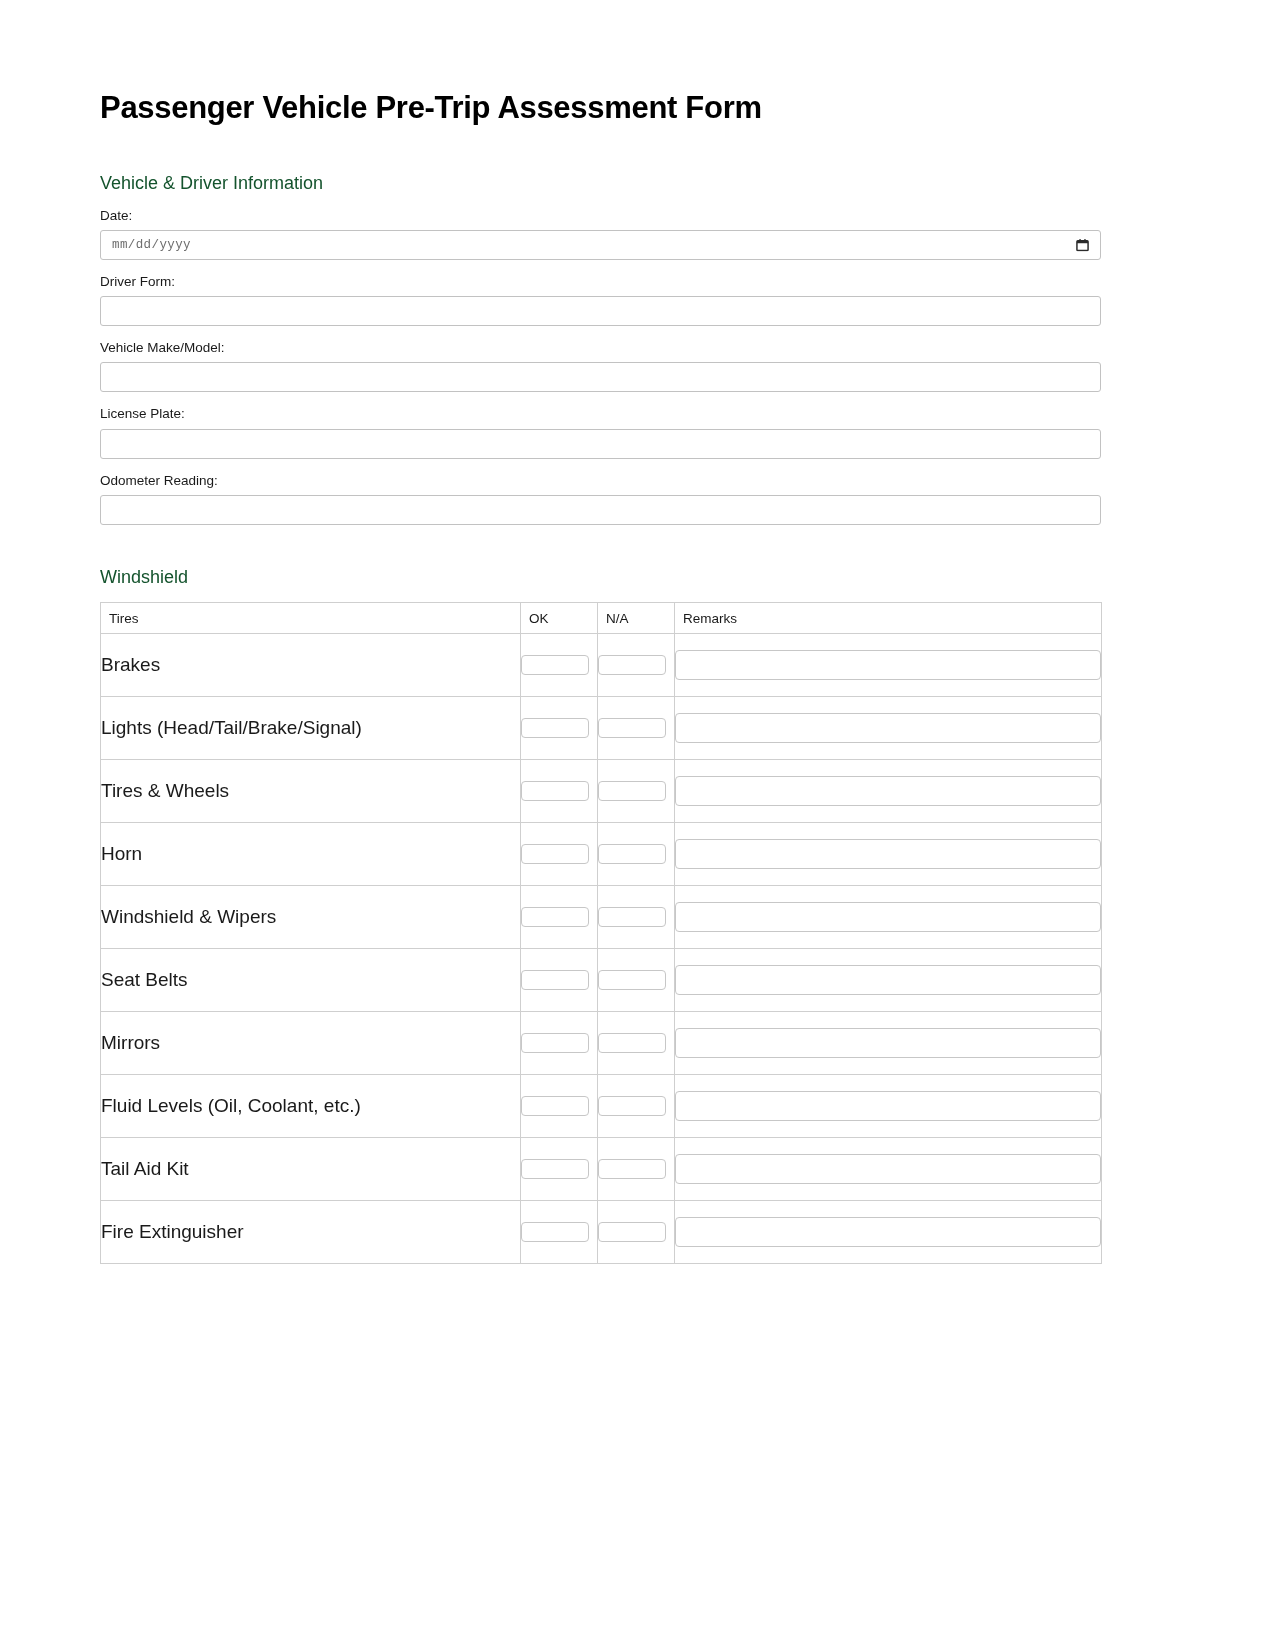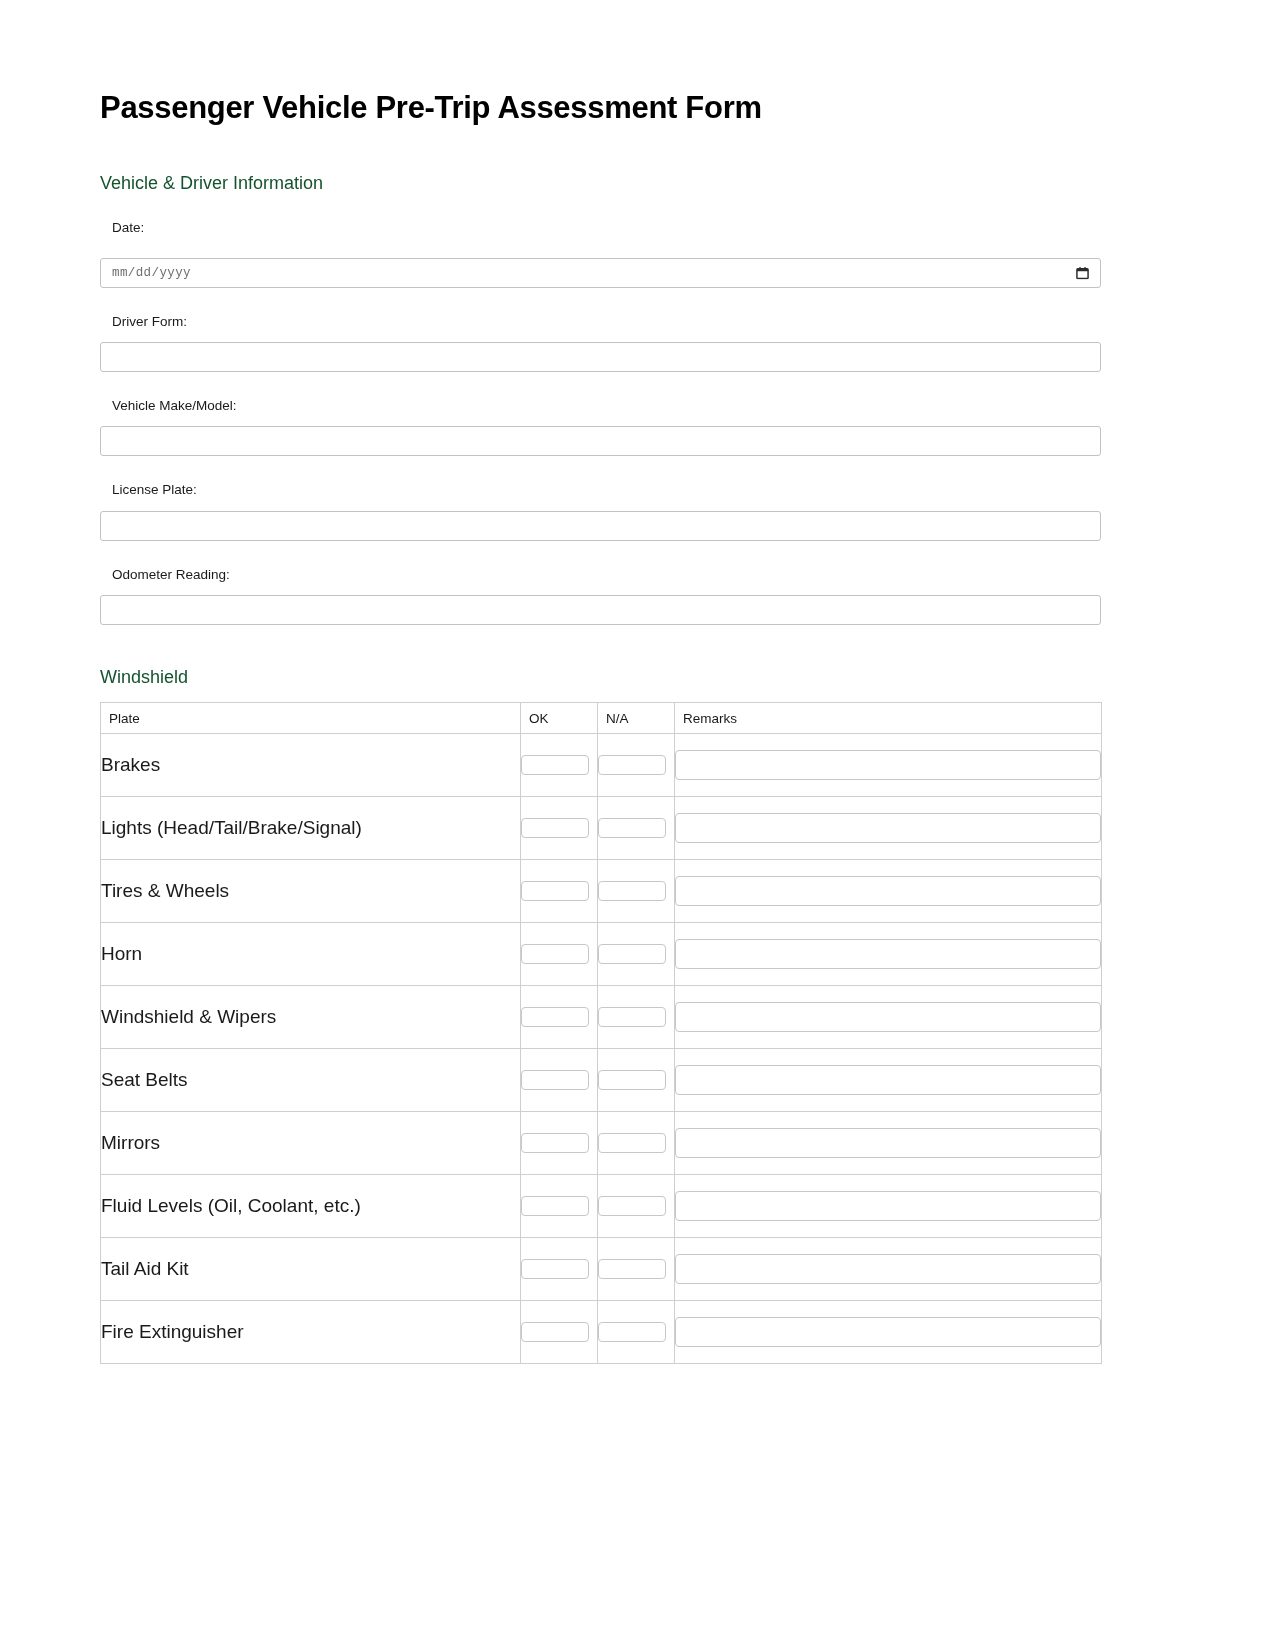--- a/index.html
+++ b/index.html
@@ -50,21 +50,21 @@
     line-height: 1.2;
   }
   .sec-vehicle { padding-top: 47px; }
   .sec-checklist { padding-top: 42px; }
 
   
   .field-label {
     font-size: 13.5px;
     color: #1a1a1a;
     line-height: 1.2;
-    margin: 12px;
+    margin: 0;
     padding-top: 14px;
   }
   .field-label.first { padding-top: 13px; }
 
   .text-input {
     display: block;
     box-sizing: border-box;
     width: 1001px;
     height: 30px;
     margin-top: 6px;
@@ -75,21 +75,21 @@
     font-size: 13px;
     color: #222;
     padding: 0 8px;
     outline: none;
   }
 
   .date-wrap {
     position: relative;
     width: 1001px;
     height: 30px;
-    margin-top: 22px;
+    margin-top: 6px;
   }
   .date-input {
     box-sizing: border-box;
     width: 1001px;
     height: 30px;
     border: 1px solid #c2c2c2;
     border-radius: 3px;
     background: #ffffff;
     padding: 0 34px 0 11px;
     outline: none;
@@ -224,21 +224,21 @@
 
     <table class="checklist">
       <colgroup>
         <col class="col-item">
           <col class="col-ok">
           <col class="col-na">
           <col class="col-remark">
       </colgroup>
       <thead>
         <tr>
-          <th>Plate</th>
+          <th>Tires</th>
           <th>OK</th>
           <th>N/A</th>
           <th>Remarks</th>
         </tr>
       </thead>
       <tbody>
           <tr>
             <td class="item-cell">Brakes</td>
             <td class="mark-cell"><input type="text" class="mark-box" value="" style=""></td>
             <td class="mark-cell"><input type="text" class="mark-box" value="" style=""></td>

